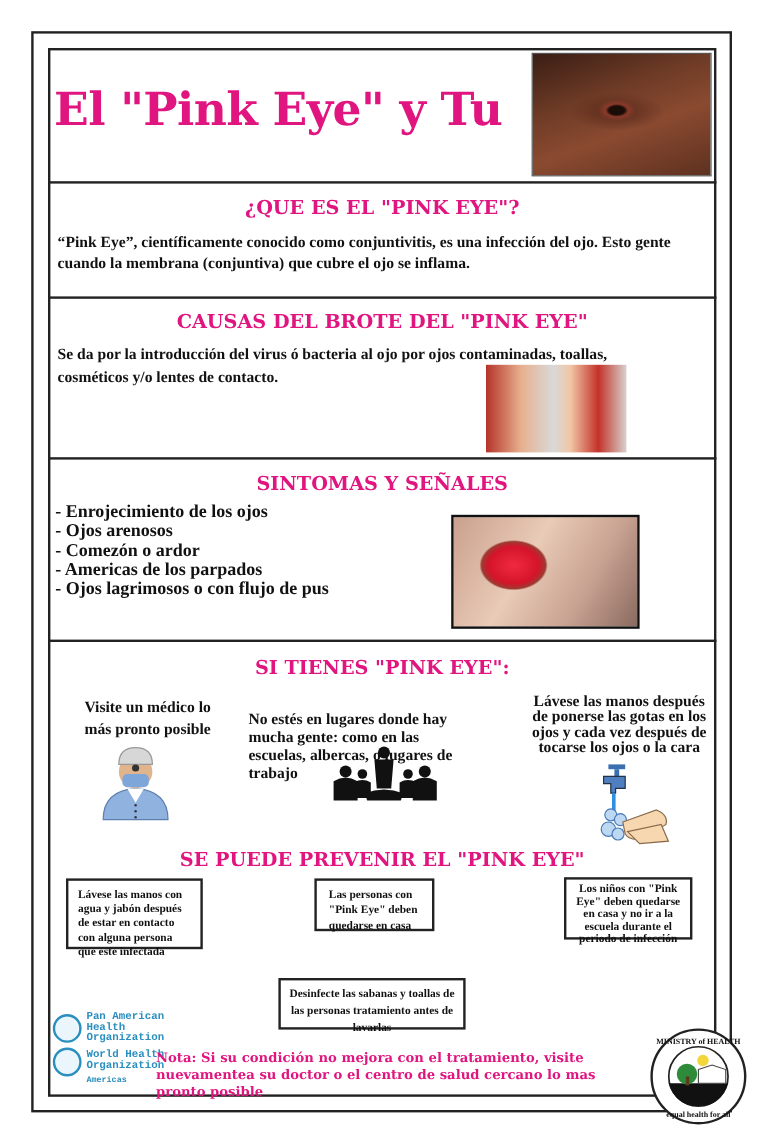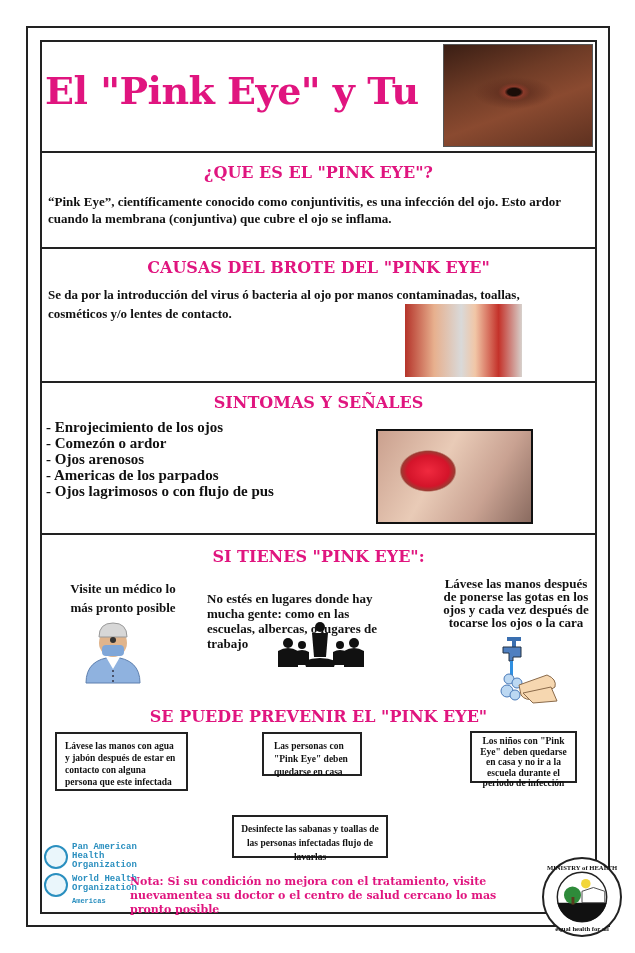--- a/index.html
+++ b/index.html
@@ -56,35 +56,35 @@
 <div class="outer"></div>
 <div class="inner"></div>
 
 <div class="section hdr">
   <div class="hdr-title pink">El "Pink Eye" y Tu</div>
   <div class="hdr-photo"></div>
 </div>
 
 <div class="section s1">
   <div class="sec-title pink" style="top:10px;">¿QUE ES EL "PINK EYE"?</div>
-  <div class="sec-text" style="left:8px; right:30px; top:40px;">“Pink Eye”, científicamente conocido como conjuntivitis, es una infección del ojo. Esto ardor cuando la membrana (conjuntiva) que cubre el ojo se inflama.</div>
+  <div class="sec-text" style="left:8px; right:30px; top:40px;">“Pink Eye”, científicamente conocido como conjuntivitis, es una infección del ojo. Esto gente cuando la membrana (conjuntiva) que cubre el ojo se inflama.</div>
 </div>
 
 <div class="section s2">
   <div class="sec-title pink" style="top:9px;">CAUSAS DEL BROTE DEL "PINK EYE"</div>
-  <div class="sec-text" style="left:8px; width:480px; top:36px; line-height:19px;">Se da por la introducción del virus ó bacteria al ojo por manos contaminadas, toallas, cosméticos  y/o lentes de contacto.</div>
+  <div class="sec-text" style="left:8px; width:480px; top:36px; line-height:19px;">Se da por la introducción del virus ó bacteria al ojo por ojos contaminadas, toallas, cosméticos  y/o lentes de contacto.</div>
   <div class="kids-photo"></div>
 </div>
 
 <div class="section s3">
   <div class="sec-title pink" style="top:10px;">SINTOMAS Y SEÑALES</div>
   <ul class="symptoms">
     <li>- Enrojecimiento de los ojos</li>
+    <li>- Ojos arenosos</li>
     <li>- Comezón o ardor</li>
-    <li>- Ojos arenosos</li>
     <li>- Americas de los parpados</li>
     <li>- Ojos lagrimosos o con flujo de pus</li>
   </ul>
   <div class="redeye-photo"></div>
 </div>
 
 <div class="section s4">
   <div class="sec-title pink" style="top:12px;">SI TIENES "PINK EYE":</div>
 
   <div class="tip" style="left:18px; top:44px; width:130px; text-align:center; line-height:19px;">Visite un médico lo más pronto posible</div>
@@ -129,24 +129,24 @@
         <circle cx="22" cy="48" r="5"></circle>
         <circle cx="12" cy="56" r="6"></circle>
         <circle cx="20" cy="60" r="5"></circle>
       </g>
     <path d="M24 50 L52 40 Q62 44 60 52 L40 64 Q30 66 26 60 Z" fill="#f6d7b0" stroke="#8a6a4a"></path>
     <path d="M28 58 L56 52 L62 66 L38 68 Z" fill="#f6d7b0" stroke="#8a6a4a"></path>
   </svg>
 
   <div class="sec-title pink" style="top:172px;">SE PUEDE PREVENIR EL "PINK EYE"</div>
 
-  <div class="box" style="left:15px; top:197px; width:133px; height:59px;">Lávese las manos con agua y jabón después de estar en contacto con alguna persona que este infectada</div>
+  <div class="box" style="left:15px; top:197px; width:114px; height:59px;">Lávese las manos con agua y jabón después de estar en contacto con alguna persona que este infectada</div>
   <div class="box" style="left:222px; top:197px; width:100px; height:44px; padding:6px 10px; line-height:13px;">Las personas con "Pink Eye" deben quedarse en casa</div>
   <div class="box" style="left:430px; top:196px; width:107px; height:52px; text-align:center; line-height:10.5px; padding:3px 5px;">Los niños con "Pink Eye" deben quedarse en casa y no ir a la escuela durante el periodo de infección</div>
-  <div class="box" style="left:192px; top:280px; width:156px; height:43px; text-align:center; line-height:14px; padding:5px 6px;">Desinfecte las sabanas y toallas de las personas infectadas flujo de lavarlas</div>
+  <div class="box" style="left:192px; top:280px; width:156px; height:43px; text-align:center; line-height:14px; padding:5px 6px;">Desinfecte las sabanas y toallas de las personas tratamiento antes de lavarlas</div>
 
   <div style="position:absolute; left:2px; top:306px; width:92px; height:66px;">
     <div class="globe" style="left:2px; top:4px;"></div>
     <div class="logo-text" style="left:30px; top:2px;">
       <div>Pan American</div>
       <div>Health</div>
       <div>Organization</div>
     </div>
     <div class="globe" style="left:2px; top:32px;"></div>
     <div class="logo-text" style="left:30px; top:34px;">

